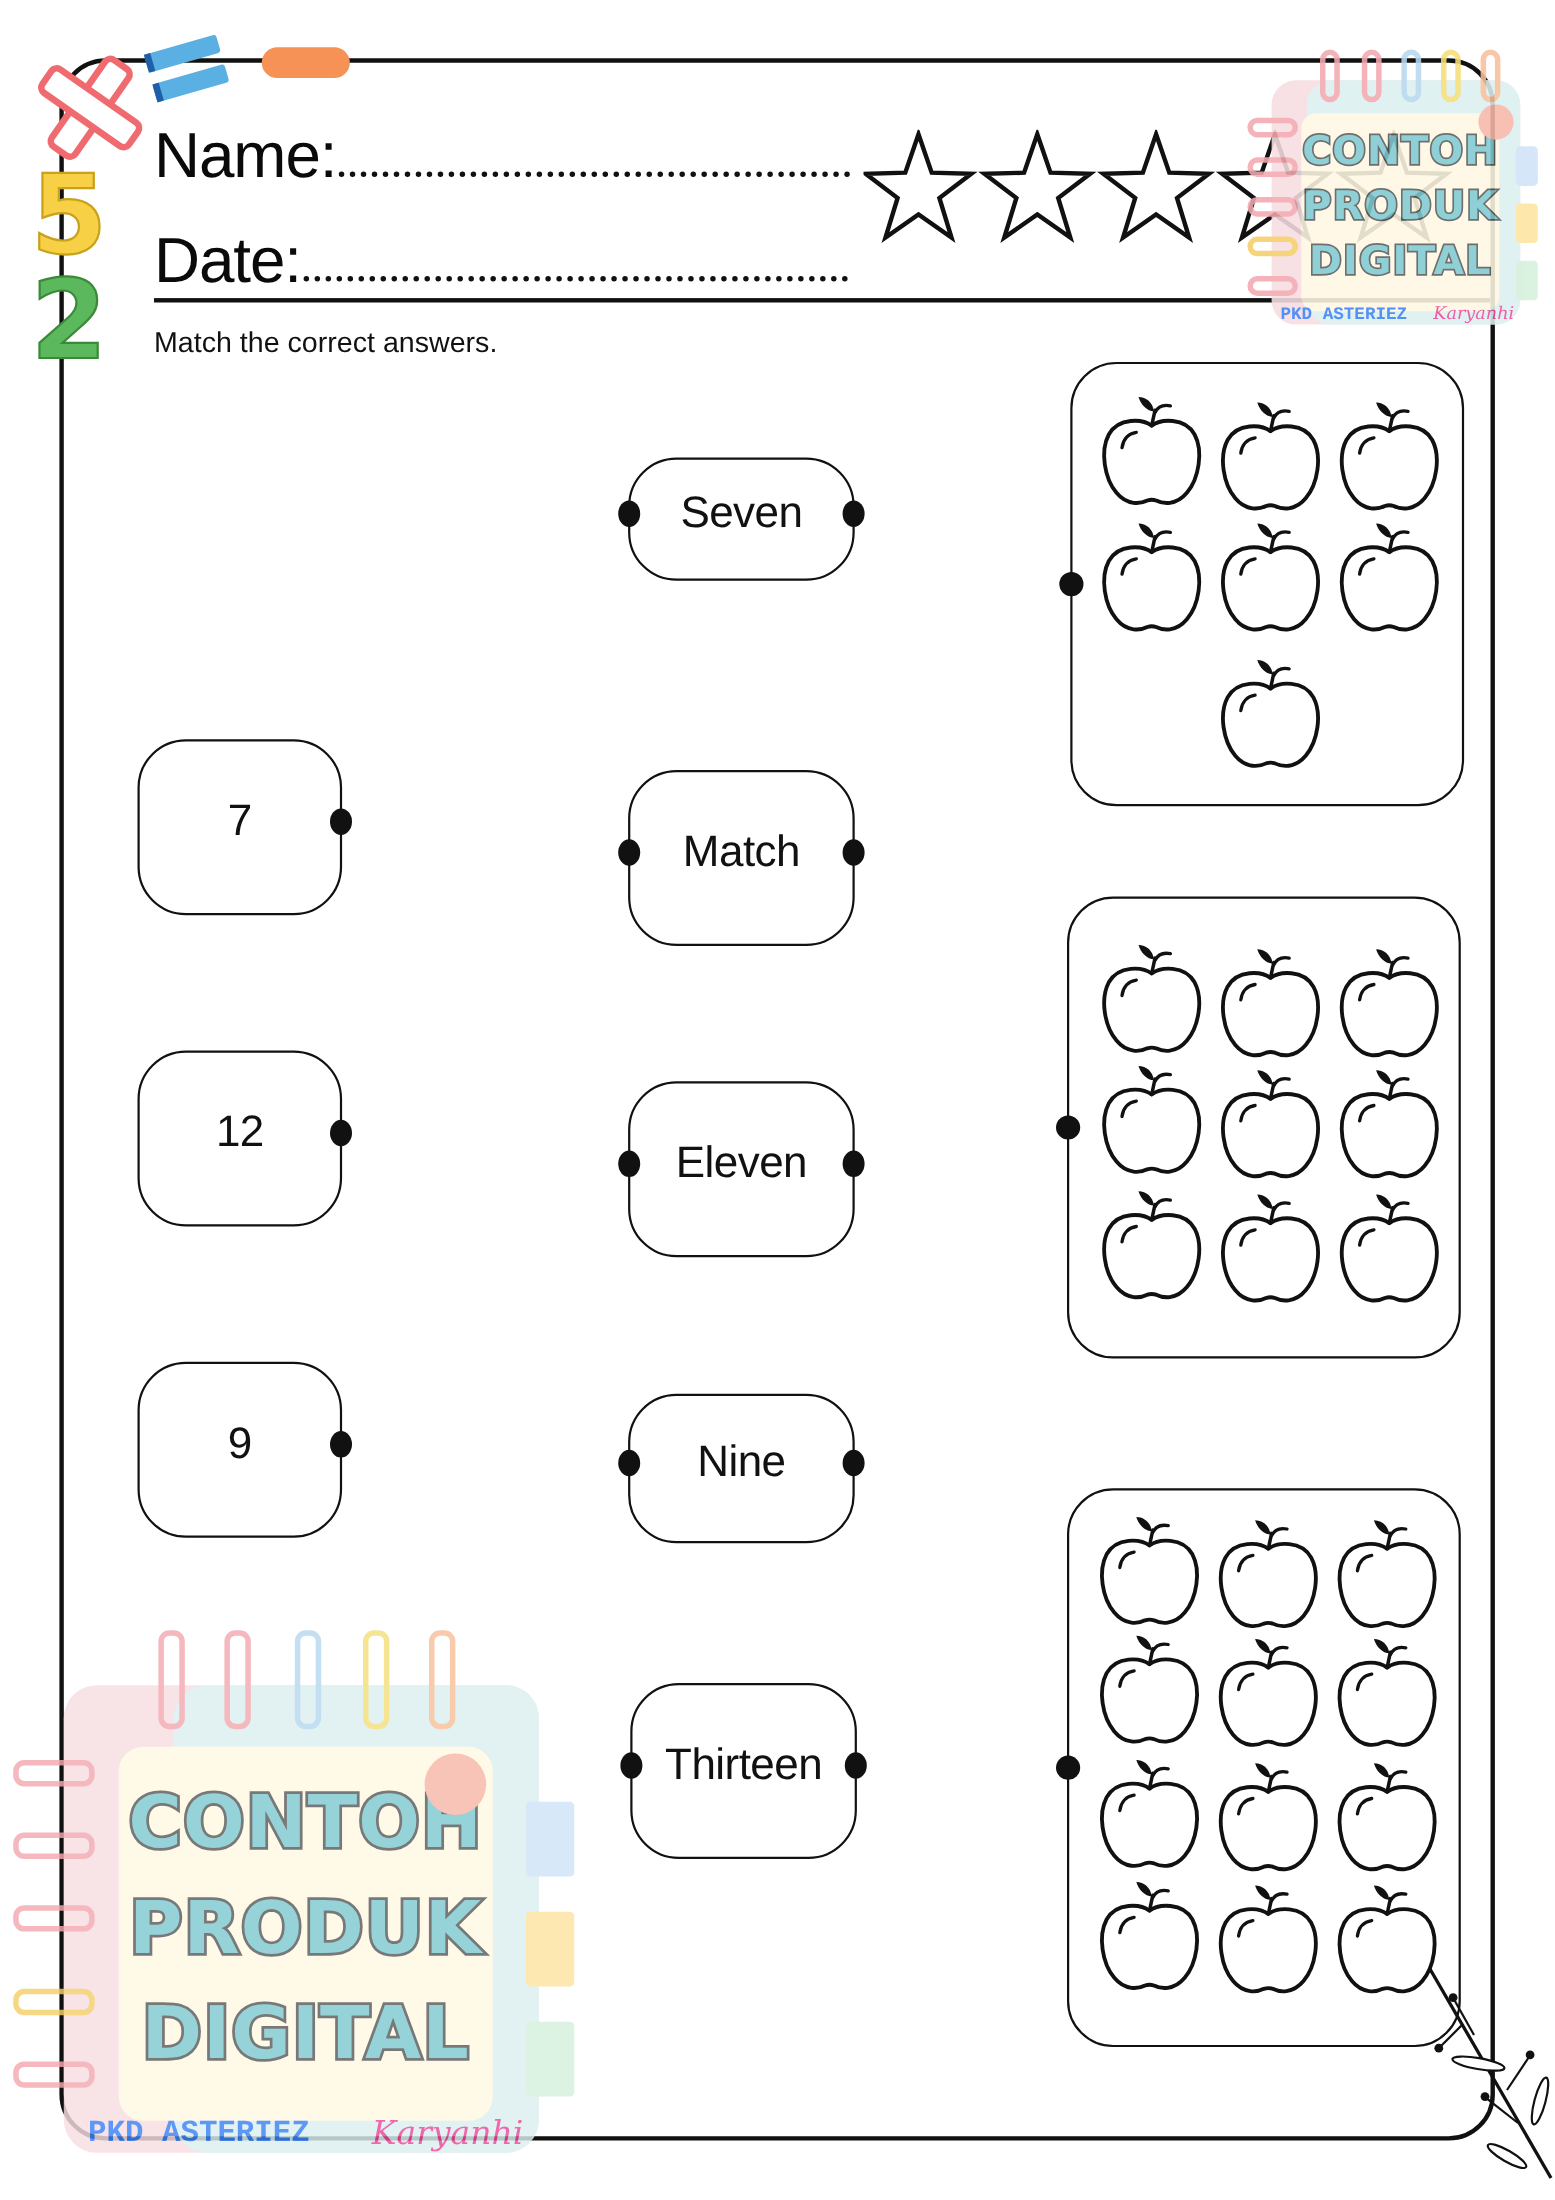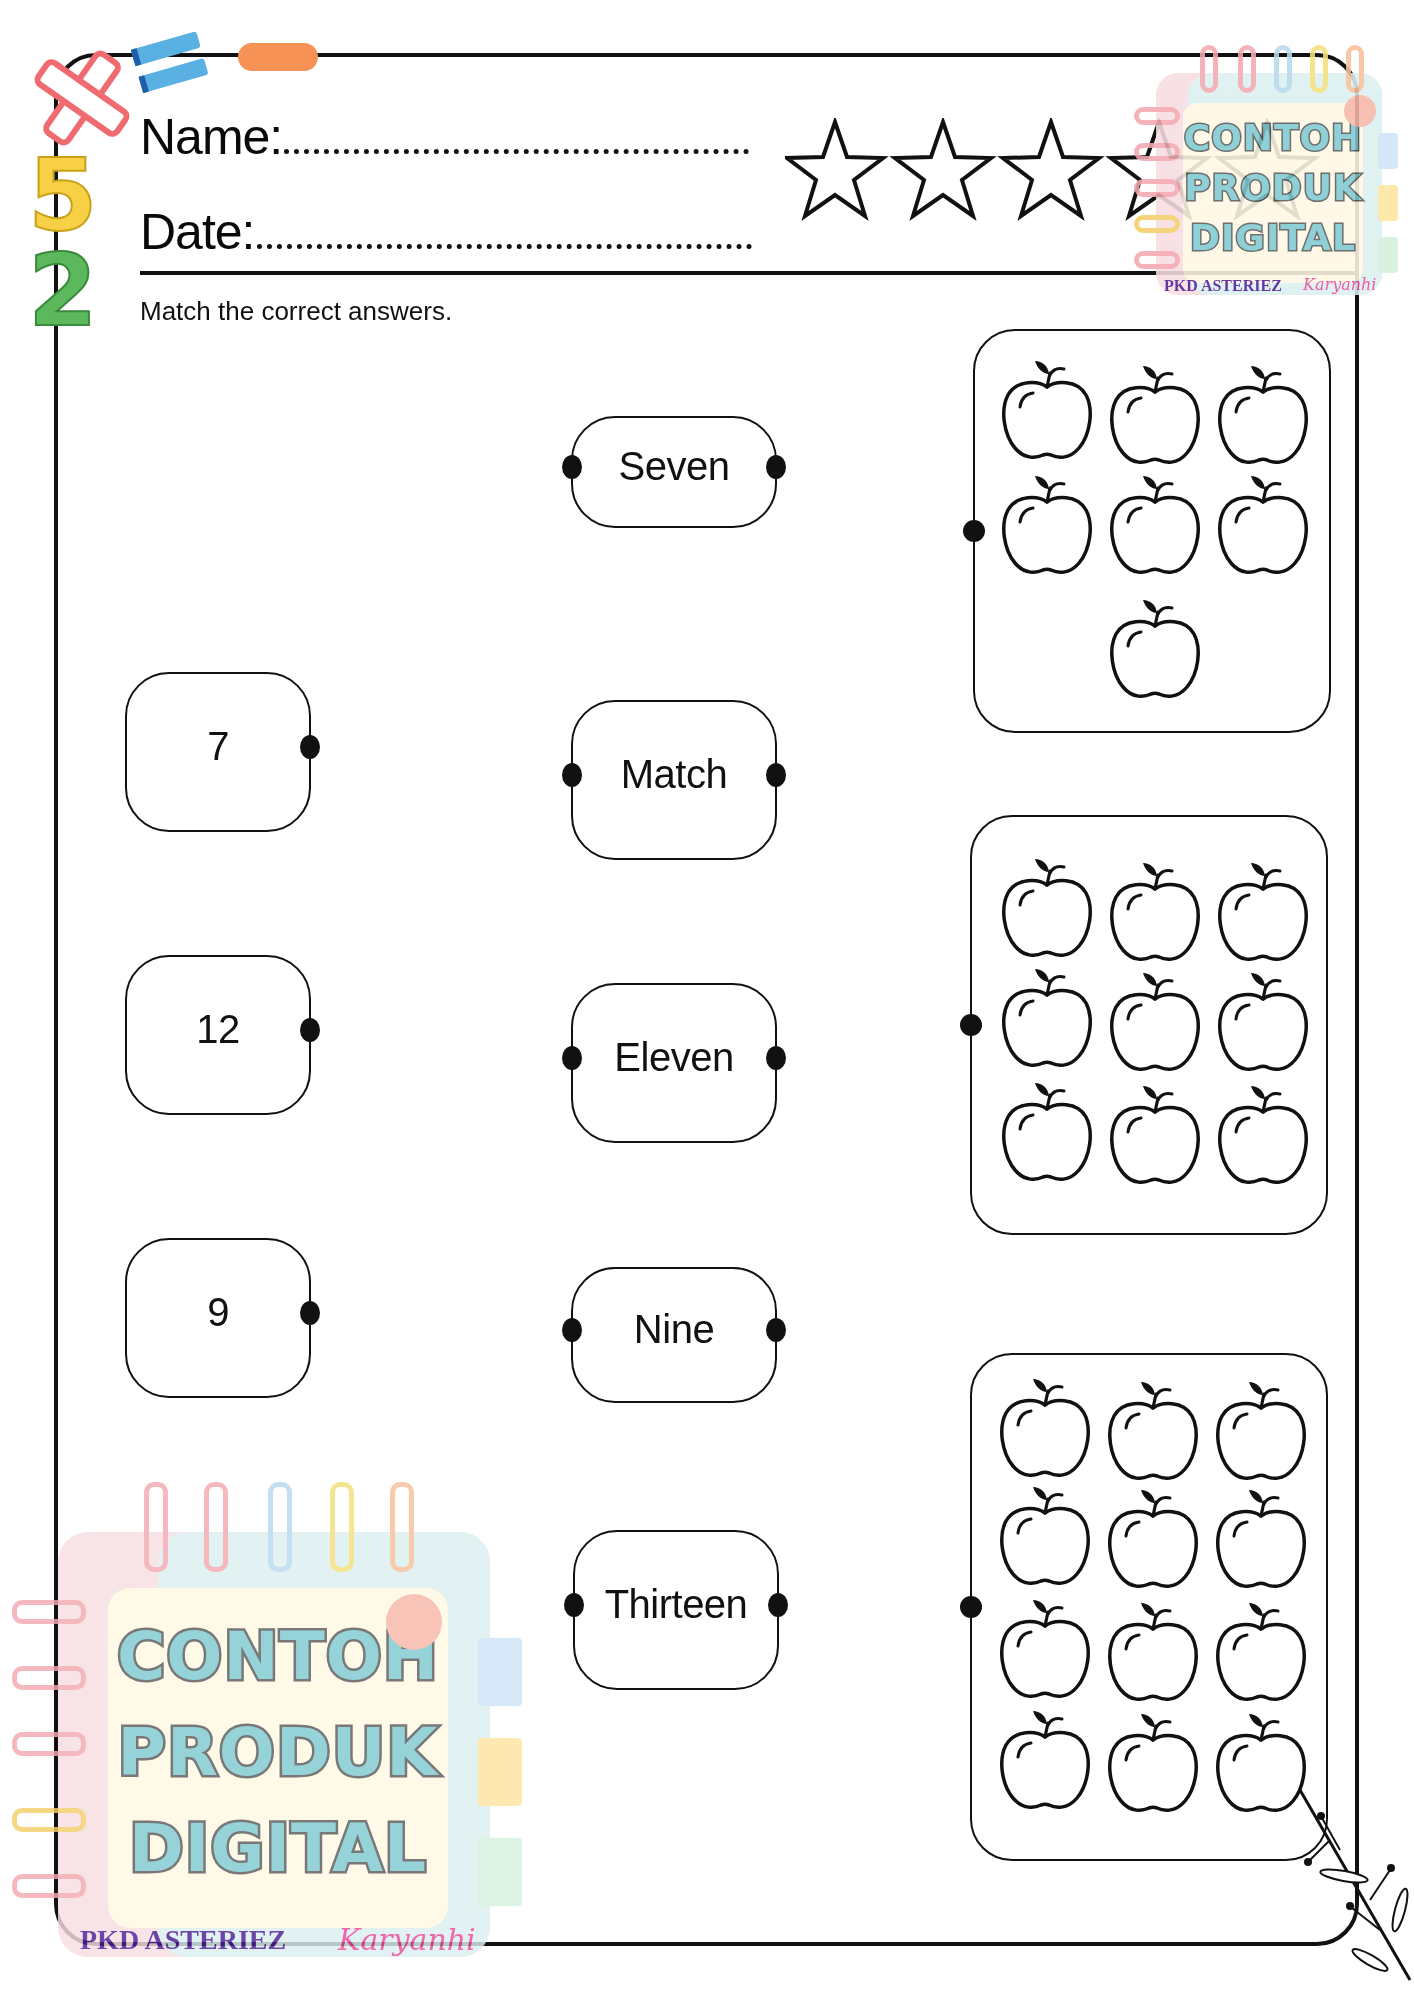--- a/index.html
+++ b/index.html
@@ -1,38 +1,38 @@
 <!DOCTYPE html>
 <html><head>
 <meta charset="utf-8">
 <style>
   html, body { margin: 0; padding: 0; }
   body { width: 1414px; height: 2000px; position: relative; background: #ffffff; overflow: hidden;
          font-family: "Liberation Sans", "DejaVu Sans", sans-serif; color: #111; }
   .abs { position: absolute; }
   .frame { position: absolute; left: 54px; top: 53px; width: 1305px; height: 1893px;
            border: 4px solid #111; border-radius: 42px; box-sizing: border-box; }
-  .hdr-label { position: absolute; font-size: 50px; letter-spacing: -1px; white-space: nowrap; color: #0a0a0a; }
+  .hdr-label { position: absolute; font-size: 58px; letter-spacing: -1px; white-space: nowrap; color: #0a0a0a; }
   .hdr-dots { display: inline-block; border-bottom: 5px dotted #111; vertical-align: baseline; height: 0; margin-left: 2px; }
   .hdr-rule { position: absolute; left: 140px; top: 271px; width: 1215px; height: 4px; background: #111; }
   .instruction { position: absolute; left: 140px; top: 296px; font-size: 26px; color: #111; }
   .card { position: absolute; box-sizing: border-box; border: 2.5px solid #111; border-radius: 44px; background: #fff;
           display: flex; align-items: center; justify-content: center; font-size: 40px; color: #111; }
   .card .lbl { transform: translateY(-6px); letter-spacing: -0.5px; }
   .dot { position: absolute; width: 20px; height: 24px; border-radius: 50%; background: #111; top: 50%; margin-top: -17px; }
   .dot.l { left: -11px; } .dot.r { right: -11px; }
   .applebox { position: absolute; box-sizing: border-box; border: 2.5px solid #111; border-radius: 42px; background: #fff; }
   .applebox .dot { top: 50%; margin-top: -11px; width: 22px; height: 22px; left: -12px; }
   .apple { position: absolute; width: 96px; height: 106px; }
   .wm { position: absolute; }
   .wm .pad { position: absolute; border-radius: 22px; }
   .wm .ring { position: absolute; border: 5px solid; border-radius: 10px; }
   .wm .word { position: absolute; font-family: "DejaVu Sans", sans-serif; font-weight: bold; color: #7fcad1;
               -webkit-text-stroke: 3px #5b5b5b; paint-order: stroke fill; text-align: center; width: 100%; letter-spacing: 1px; }
-  .wm .brand { position: absolute; font-family: Liberation Serif, serif; font-weight: bold; color: #4c1d95; }
+  .wm .brand { position: absolute; font-family: Liberation Mono, monospace; font-weight: bold; color: #3b82f6; }
   .wm .sig { position: absolute; font-family: "DejaVu Serif", serif; font-style: italic; color: #ec4899; }
   .wm .tab { position: absolute; border-radius: 4px; }
 </style>
 </head>
 <body>
 
 <div class="frame"></div>
 
 <svg class="abs" style="left:20px;top:20px" width="200" height="310" viewBox="0 0 200 310">
 

